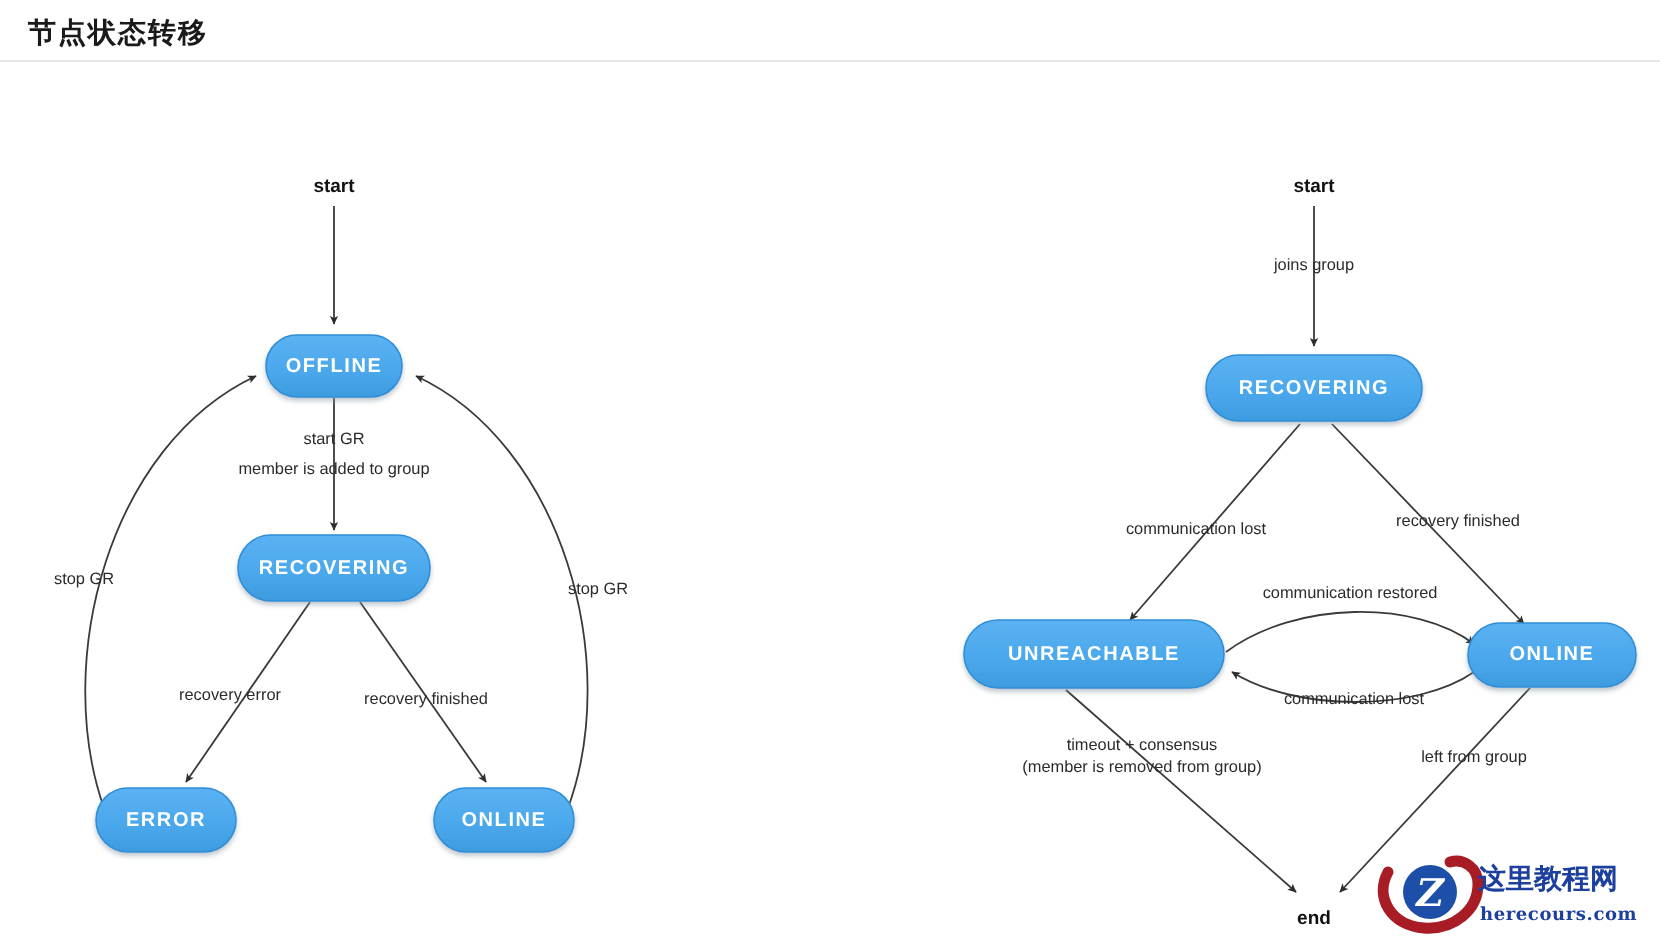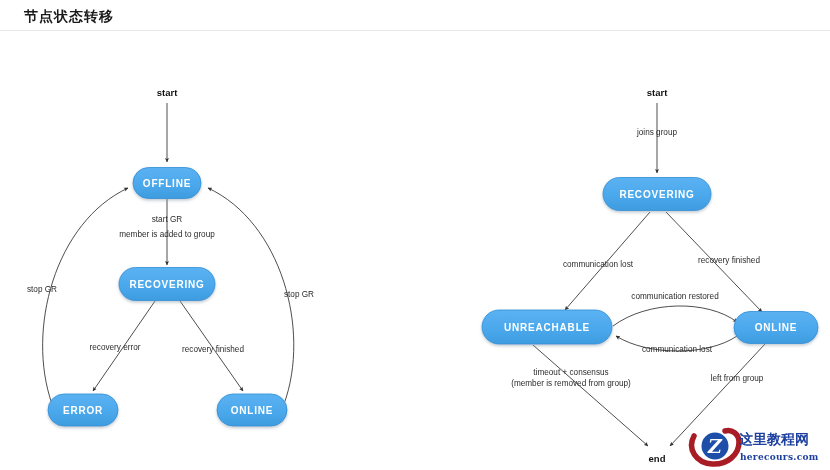--- a/index.html
+++ b/index.html
@@ -10,21 +10,21 @@
   body {
     width: 830px;
     height: 470px;
     position: relative;
     overflow: hidden;
     font-family: "Liberation Sans", sans-serif;
     -webkit-font-smoothing: antialiased;
   }
   #page-title {
     position: absolute;
-    left: 24px;
+    left: 14px;
     top: 8px;
     font-family: "DejaVu Serif", serif;
     font-weight: bold;
     font-size: 14px;
     color: #1a1a1a;
     letter-spacing: 1px;
   }
   #title-rule {
     position: absolute;
     left: 0;

